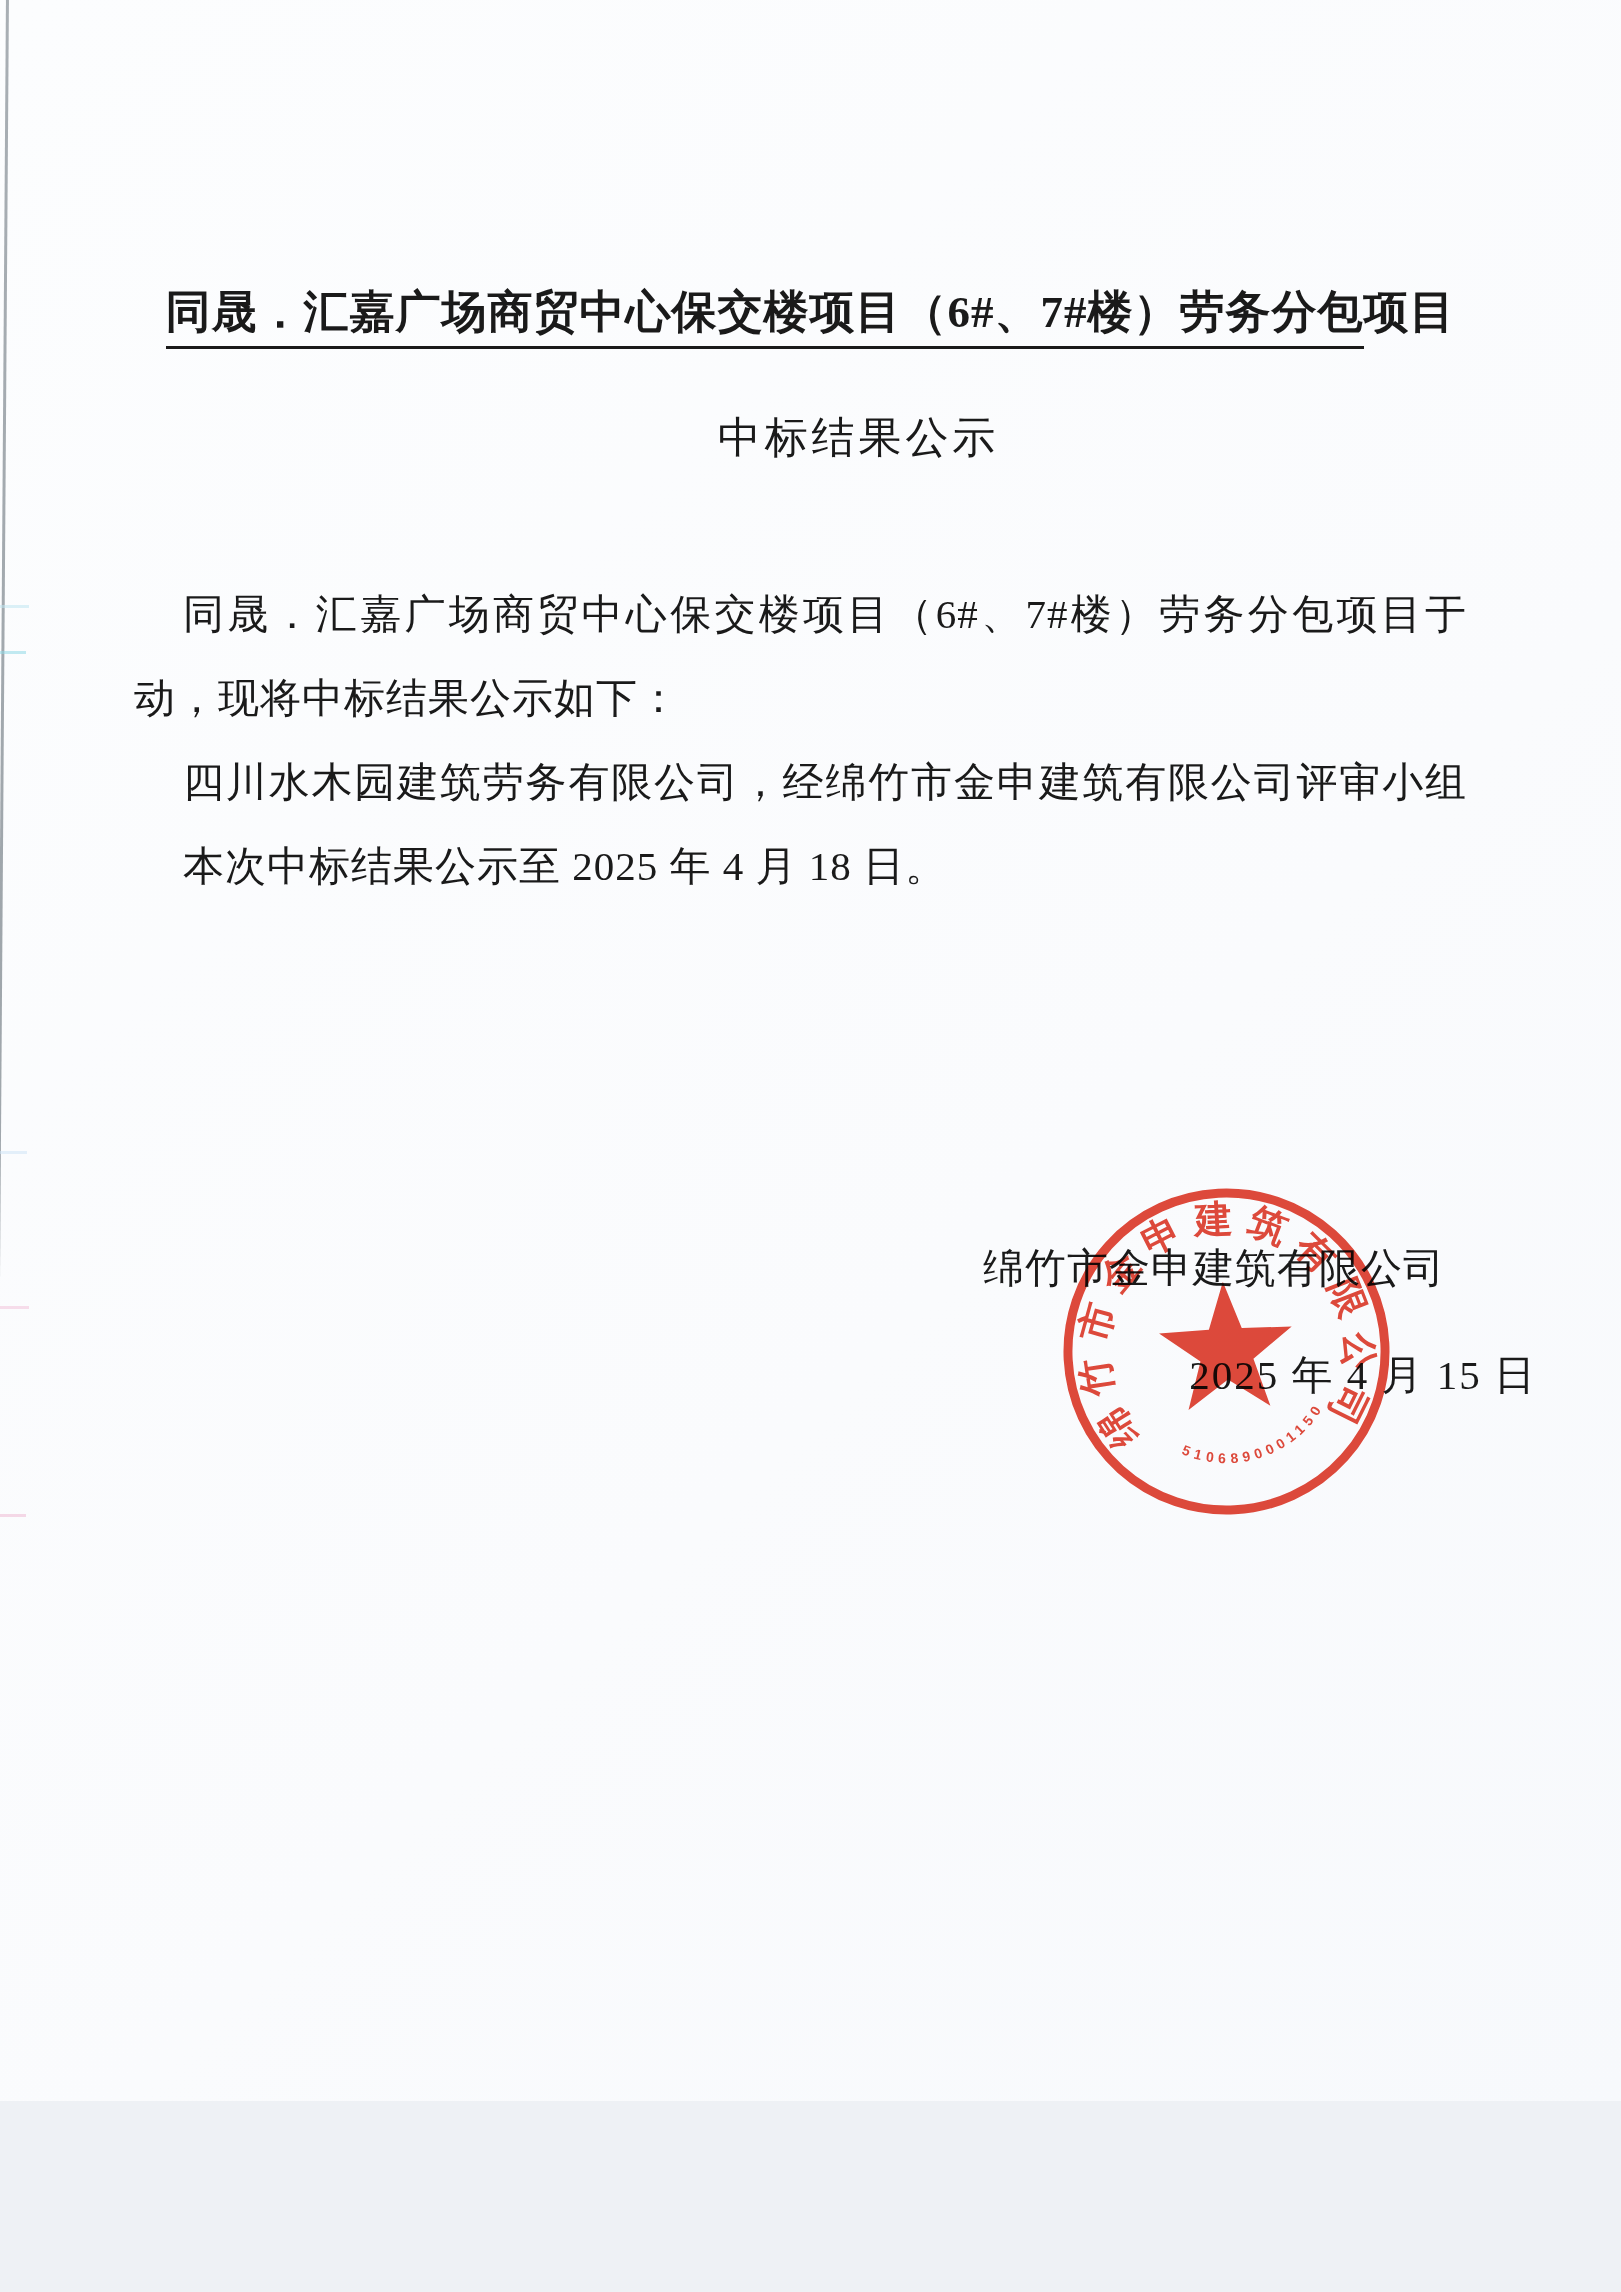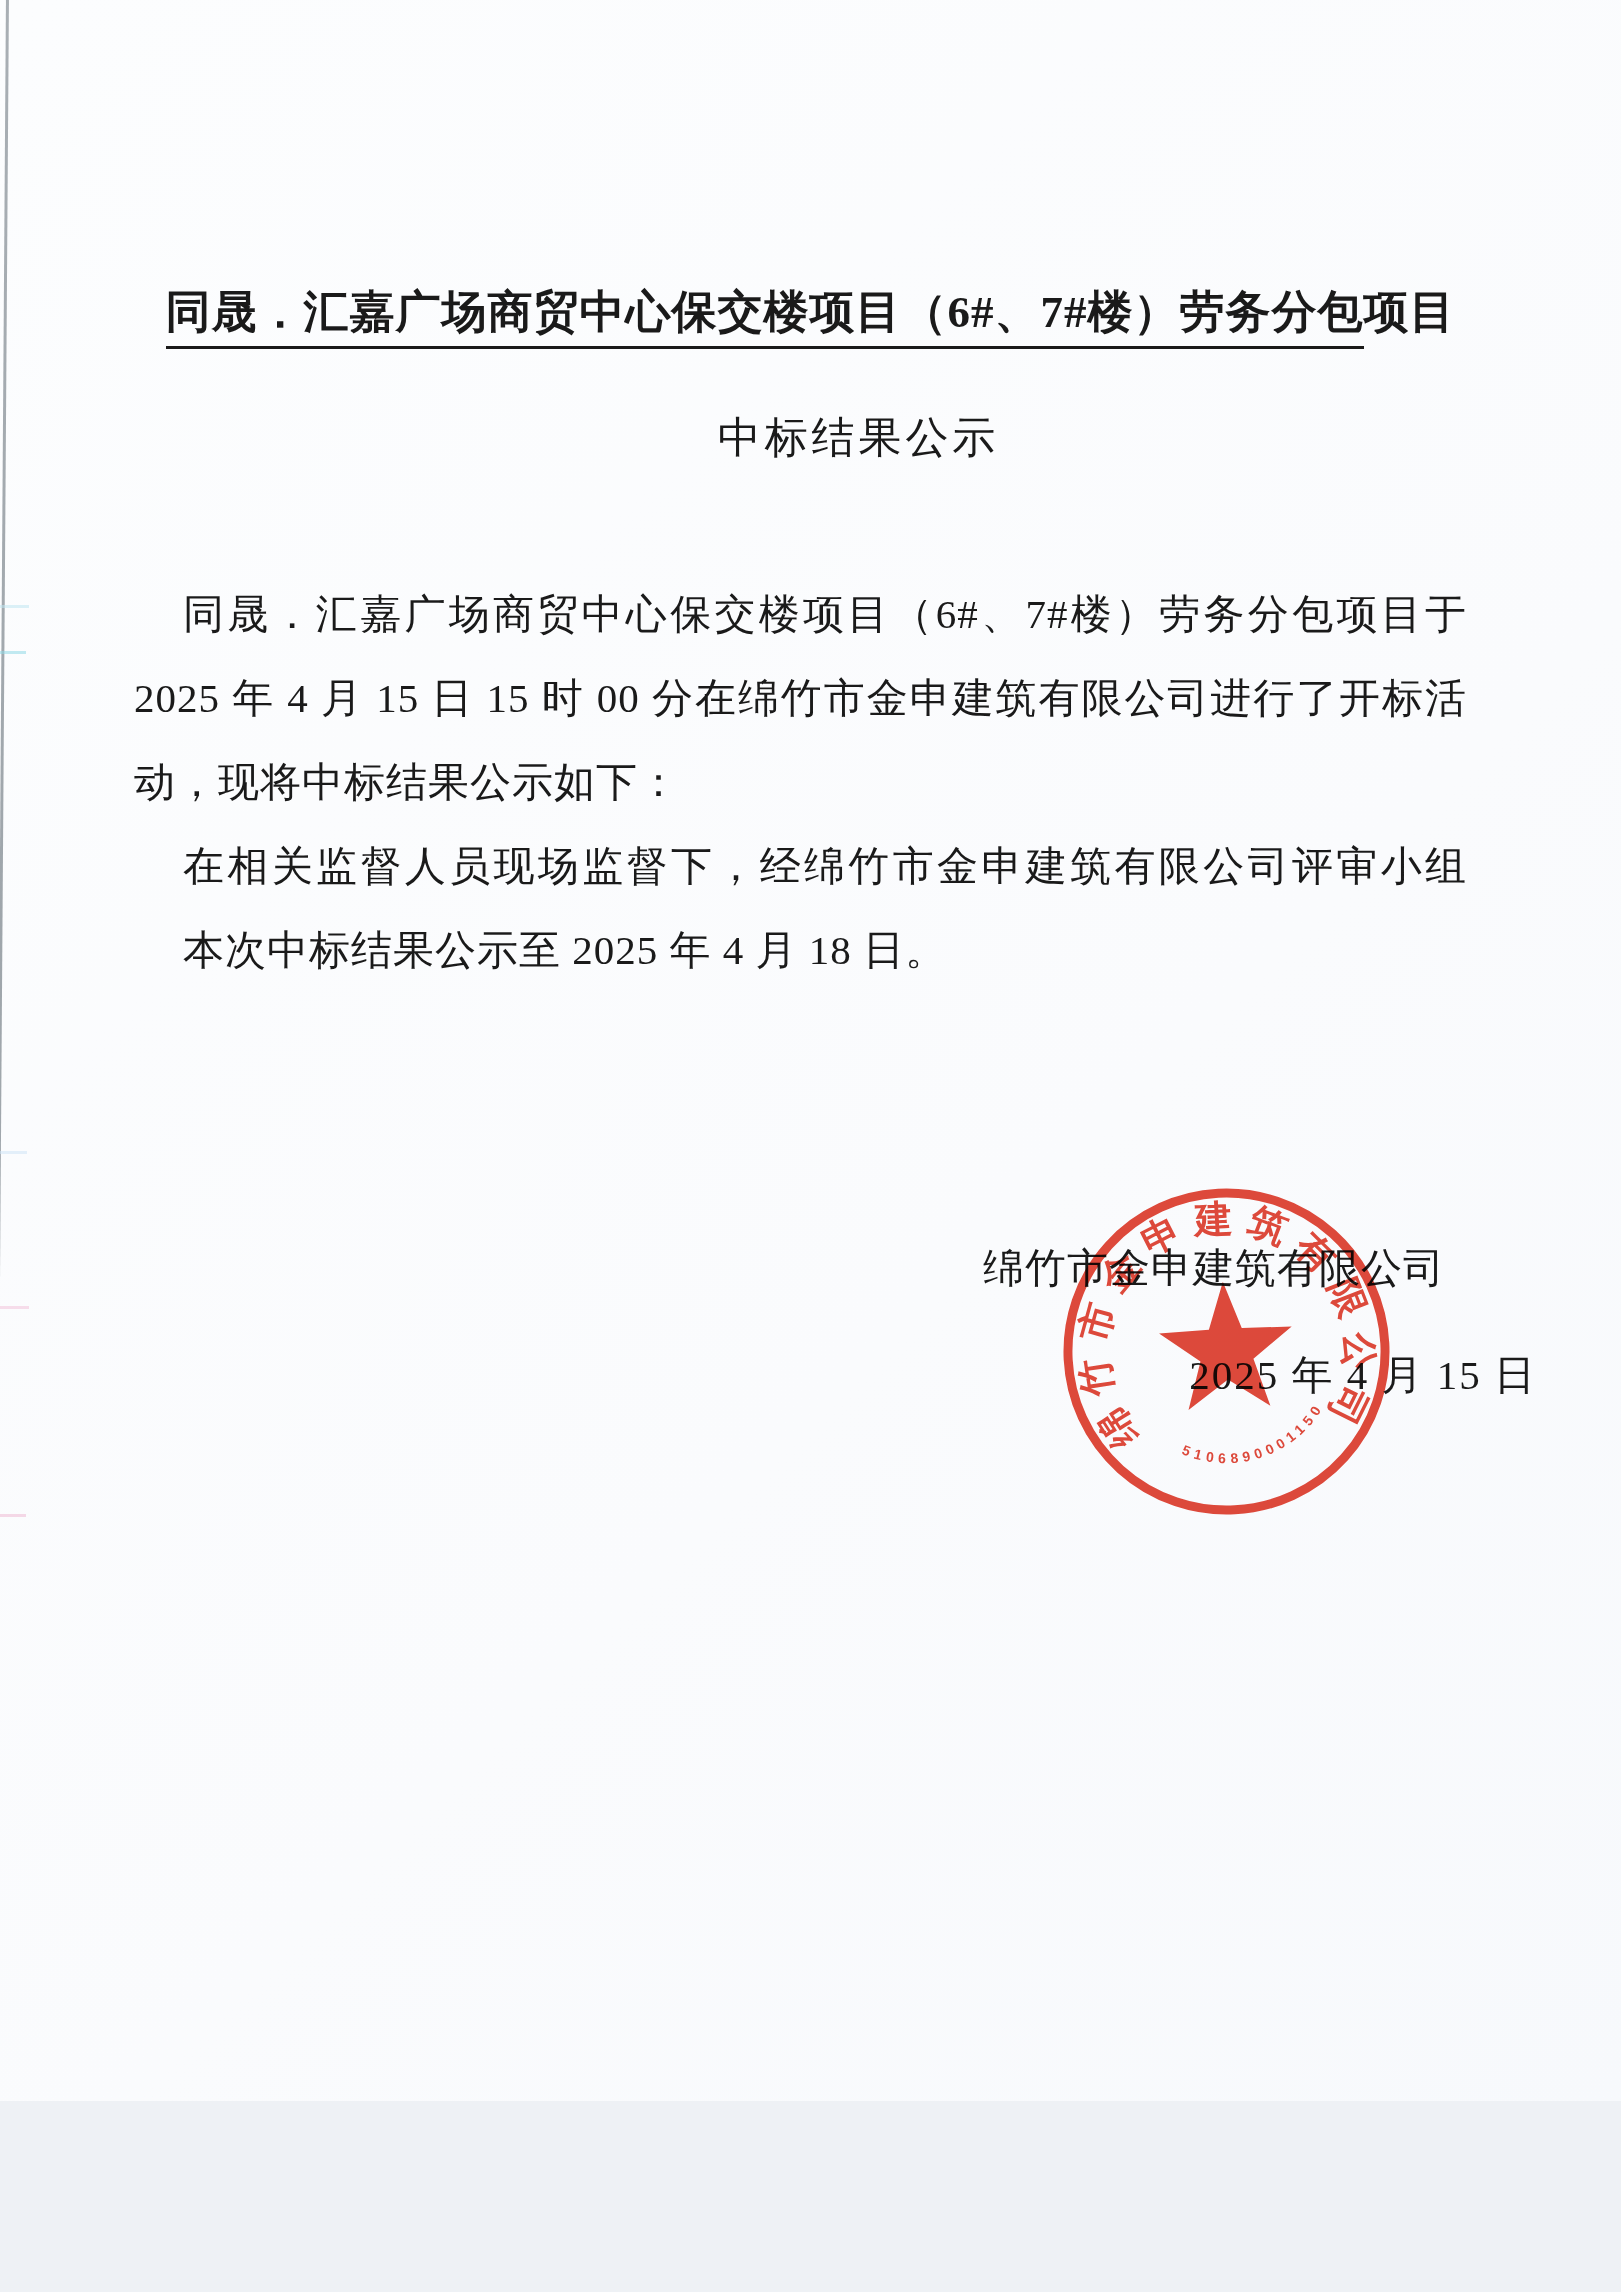--- a/index.html
+++ b/index.html
@@ -85,23 +85,22 @@
   <div class="scan-tick" style="top:1306px;width:29px;background:#f3c3da;"></div>
   <div class="scan-tick" style="top:1514px;width:25.5px;background:#efb9d4;"></div>
   <div class="scan-tick" style="top:2147px;width:43px;background:#f3cbde;"></div>
 
   <div class="title1"><span class="u">同晟．汇嘉广场商贸中心保交楼项目（6#、7#楼）劳务分包</span><span>项目</span></div>
 
   <div class="title2">中标结果公示</div>
 
   <div class="body-text">
     <div class="line indent fill">同晟．汇嘉广场商贸中心保交楼项目（6#、7#楼）劳务分包项目于</div>
-    <div class="line fill">2025 年 4 月 15 日 15 时 00 分在绵竹市金申建筑有限公司进行了开标活</div>
     <div class="line">动，现将中标结果公示如下：</div>
-    <div class="line indent fill">在相关监督人员现场监督下，经绵竹市金申建筑有限公司评审小组</div>
+    <div class="line indent fill">四川水木园建筑劳务有限公司，经绵竹市金申建筑有限公司评审小组</div>
     <div class="line indent">本次中标结果公示至 2025 年  4 月 18 日。</div>
   </div>
 
   <div class="sig-company">绵竹市金申建筑有限公司</div>
   <div class="sig-date">2025 年  4 月  15 日</div>
 
   <div class="seal">
     <svg viewBox="0 0 340 340">
       <defs>
         <path id="sealTopArc" d="M 78.1 247.1 A 120 120 0 1 1 261.9 247.1" fill="none"></path>

